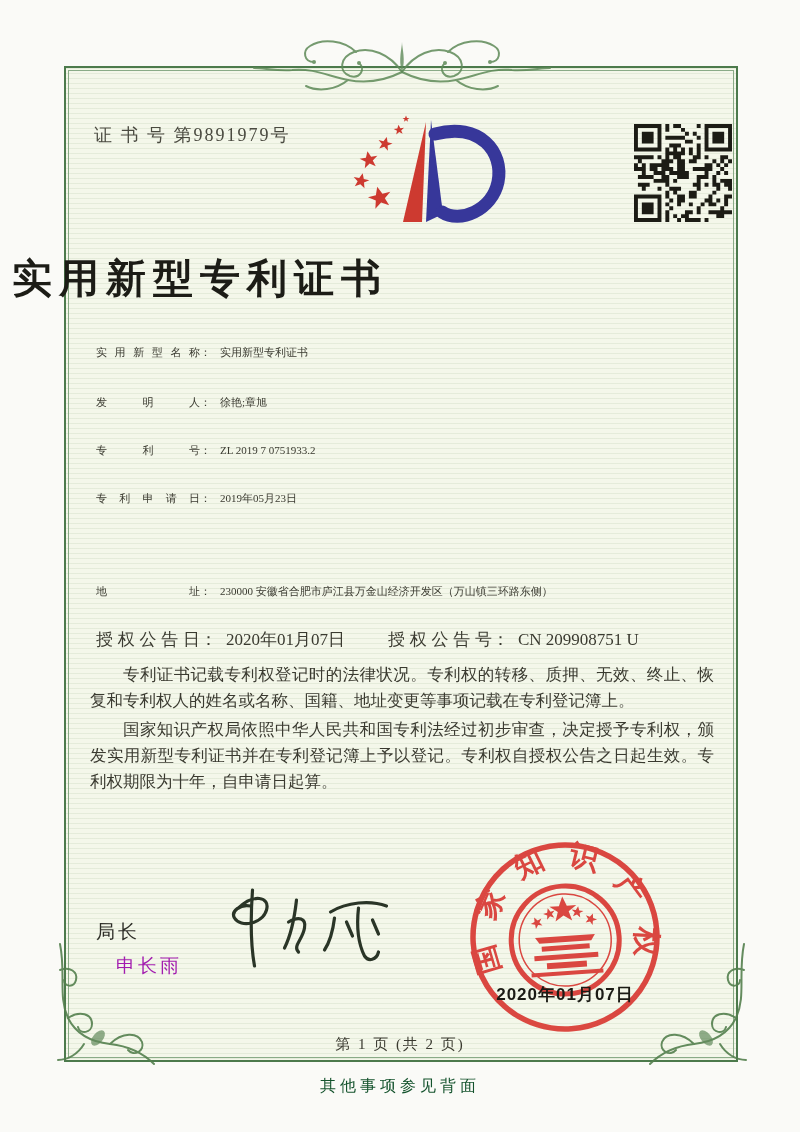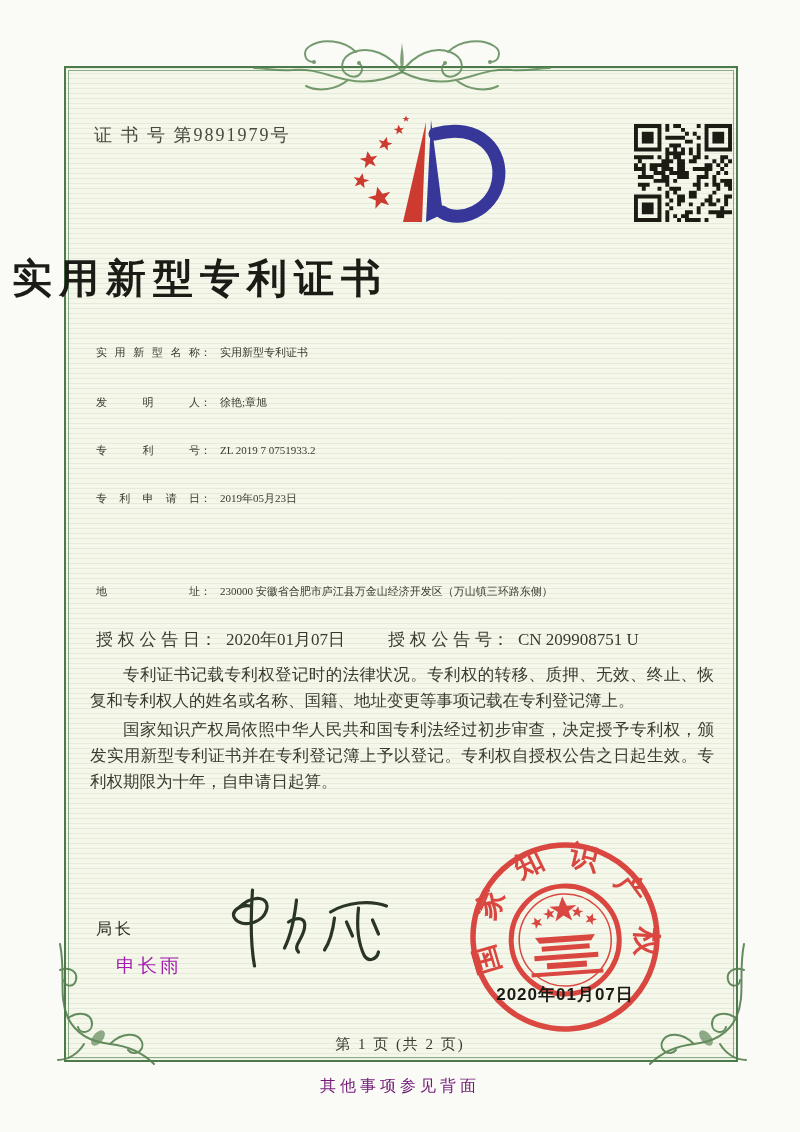--- a/index.html
+++ b/index.html
@@ -18,27 +18,27 @@
   .title{left:0;right:0;top:239px;text-align:left;font-size:40px;font-weight:bold;letter-spacing:7px;color:#1c1c16;margin:12px;}
   .row{left:96px;font-size:11px;display:flex;align-items:center;color:#3a3a30;line-height:24px;}
   .lbl{white-space:nowrap;}
   .lbl-in{display:inline-block;width:104px;text-align:justify;text-align-last:justify;}
   .val{margin-left:9px;}
   .row-addr .val{width:436px;text-align:justify;}
   .pair{font-size:17px;display:flex;align-items:flex-start;color:#3a3a30;line-height:24px;}
   .paras{left:90px;top:662px;width:624px;font-size:16.5px;line-height:26px;text-align:justify;color:#3a3a30;}
   .paras p{margin:0;text-indent:2em;}
   .paras p + p{margin-top:3px;}
-  .signer-title{left:96px;top:919px;font-size:16px;letter-spacing:3px;color:#2d2d27;font-family:"Liberation Sans",sans-serif;}
+  .signer-title{left:96px;top:919px;font-size:19px;letter-spacing:3px;color:#2d2d27;font-family:"Liberation Sans",sans-serif;}
   .signer-name{left:96px;top:953px;font-size:19px;letter-spacing:3px;color:#a21caf;font-family:"Liberation Sans",sans-serif;margin-left:20px;}
   .sig{left:198px;top:878px;}
   .seal{left:460px;top:832px;}
   .seal-date{left:460px;top:983px;width:210px;text-align:center;font-size:17px;font-weight:bold;color:#1b1b15;letter-spacing:1px;font-family:"Liberation Sans",sans-serif;}
   .page-info{left:0;right:0;top:1035px;text-align:center;font-size:15px;letter-spacing:2px;color:#3a3a30;}
-  .back-note{left:0;right:0;top:1076px;text-align:center;font-size:16px;letter-spacing:4px;color:#701a75;}
+  .back-note{left:0;right:0;top:1076px;text-align:center;font-size:16px;letter-spacing:4px;color:#14532d;}
 </style>
 </head>
 <body>
 
 <div class="page">
 
   <div class="abs frame"></div>
 
   <svg class="abs" style="left:252px;top:32px;" width="300" height="70" viewBox="0 0 300 70">
     <g id="flhalf" stroke="#5e8a58" stroke-width="2" fill="none" stroke-linecap="round" opacity="0.85">

